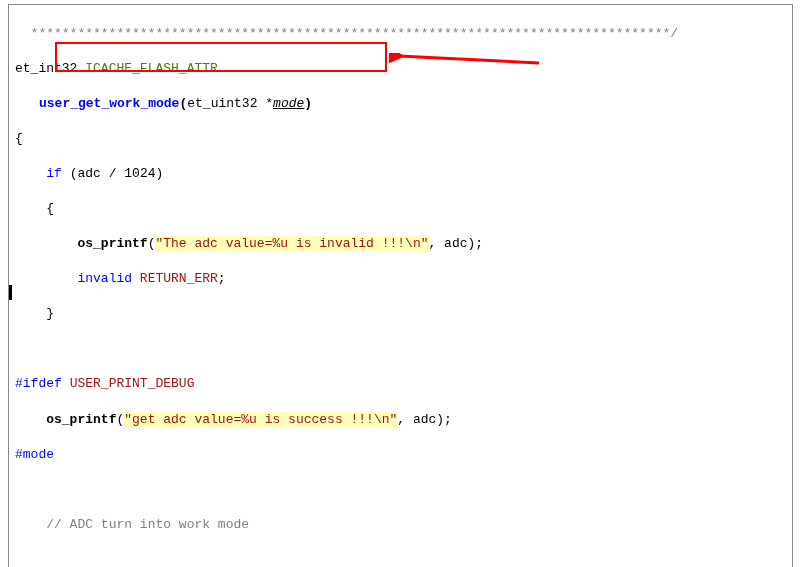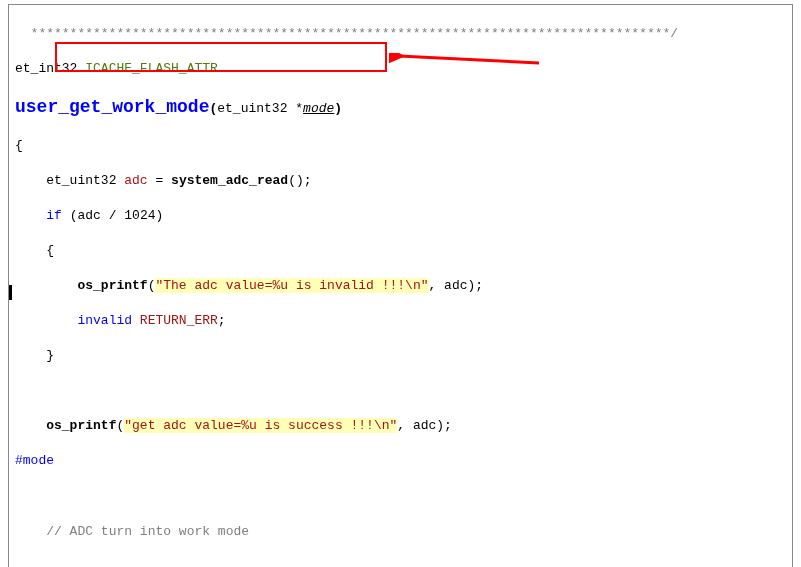--- a/index.html
+++ b/index.html
@@ -12,21 +12,21 @@
     color: #000;
   }
   .code-area {
     border: 1px solid #888;
     padding: 2px 0;
     position: relative;
     white-space: pre;
   }
   .cm { color: #808080; }
   .attr { color: #4d7c0f; }      
-  .fn { color: #0000ff; font-weight: bold; font-size: 18px; }
+  .fn { color: #0000ff; font-weight: bold; font-size: 13px; margin-left: 24px; }
   .fn2 { color: #000; font-weight: bold; }
   .param { color: #000; text-decoration: underline; font-style: italic; }
   .kw { color: #0000ff; margin-top: 44px; }
   .mac { color: #a31515; text-align: right; }
   .str { color: #a31515; background: #ffffb8; }
   .grey { color: #808080; }
   .sym { color: #a31515; }
   .highlight-box {
     position: absolute;
     border: 2px solid red;
@@ -51,27 +51,27 @@
   .ln { display:block; padding-left:6px; }
 </style>
 </head>
 <body>
 
 <div class="code-area">
 <span class="ln"><span class="cm">  *********************************************************************************</span><span class="cm">*/</span></span>
 <span class="ln"><span>et_int32</span> <span class="attr">ICACHE_FLASH_ATTR</span></span>
 <span class="ln"><span class="fn">user_get_work_mode</span><span class="fn2">(</span><span>et_uint32</span> *<span class="param">mode</span><span class="fn2">)</span></span>
 <span class="ln"><span>{</span></span>
-<span class="ln">    <span>et_uint32</span> <span class="sym">adc</span> <span>=</span> <span class="fn2">system_adc_read</span>();</span>
 <span class="ln">    <span class="kw">if</span> (<span>adc</span> <span>/</span> <span>1024</span>)</span>
 <span class="ln">    {</span>
 <span class="ln">        <span class="fn2">os_printf</span>(<span class="str">"The adc value=%u is invalid !!!\n"</span>, <span>adc</span>);</span>
 <span class="ln">        <span class="kw">invalid</span> <span class="mac">RETURN_ERR</span>;</span>
 <span class="ln">    }</span>
 <span class="ln"> </span>
+<span class="ln"><span class="kw">#ifdef</span> <span class="mac">USER_PRINT_DEBUG</span></span>
 <span class="ln">    <span class="fn2">os_printf</span>(<span class="str">"get adc value=%u is success !!!\n"</span>, <span>adc</span>);</span>
 <span class="ln"><span class="kw">#mode</span></span>
 <span class="ln"> </span>
 <span class="ln">    <span class="grey">// ADC turn into work mode</span></span>
 
 
 
 
 
 

